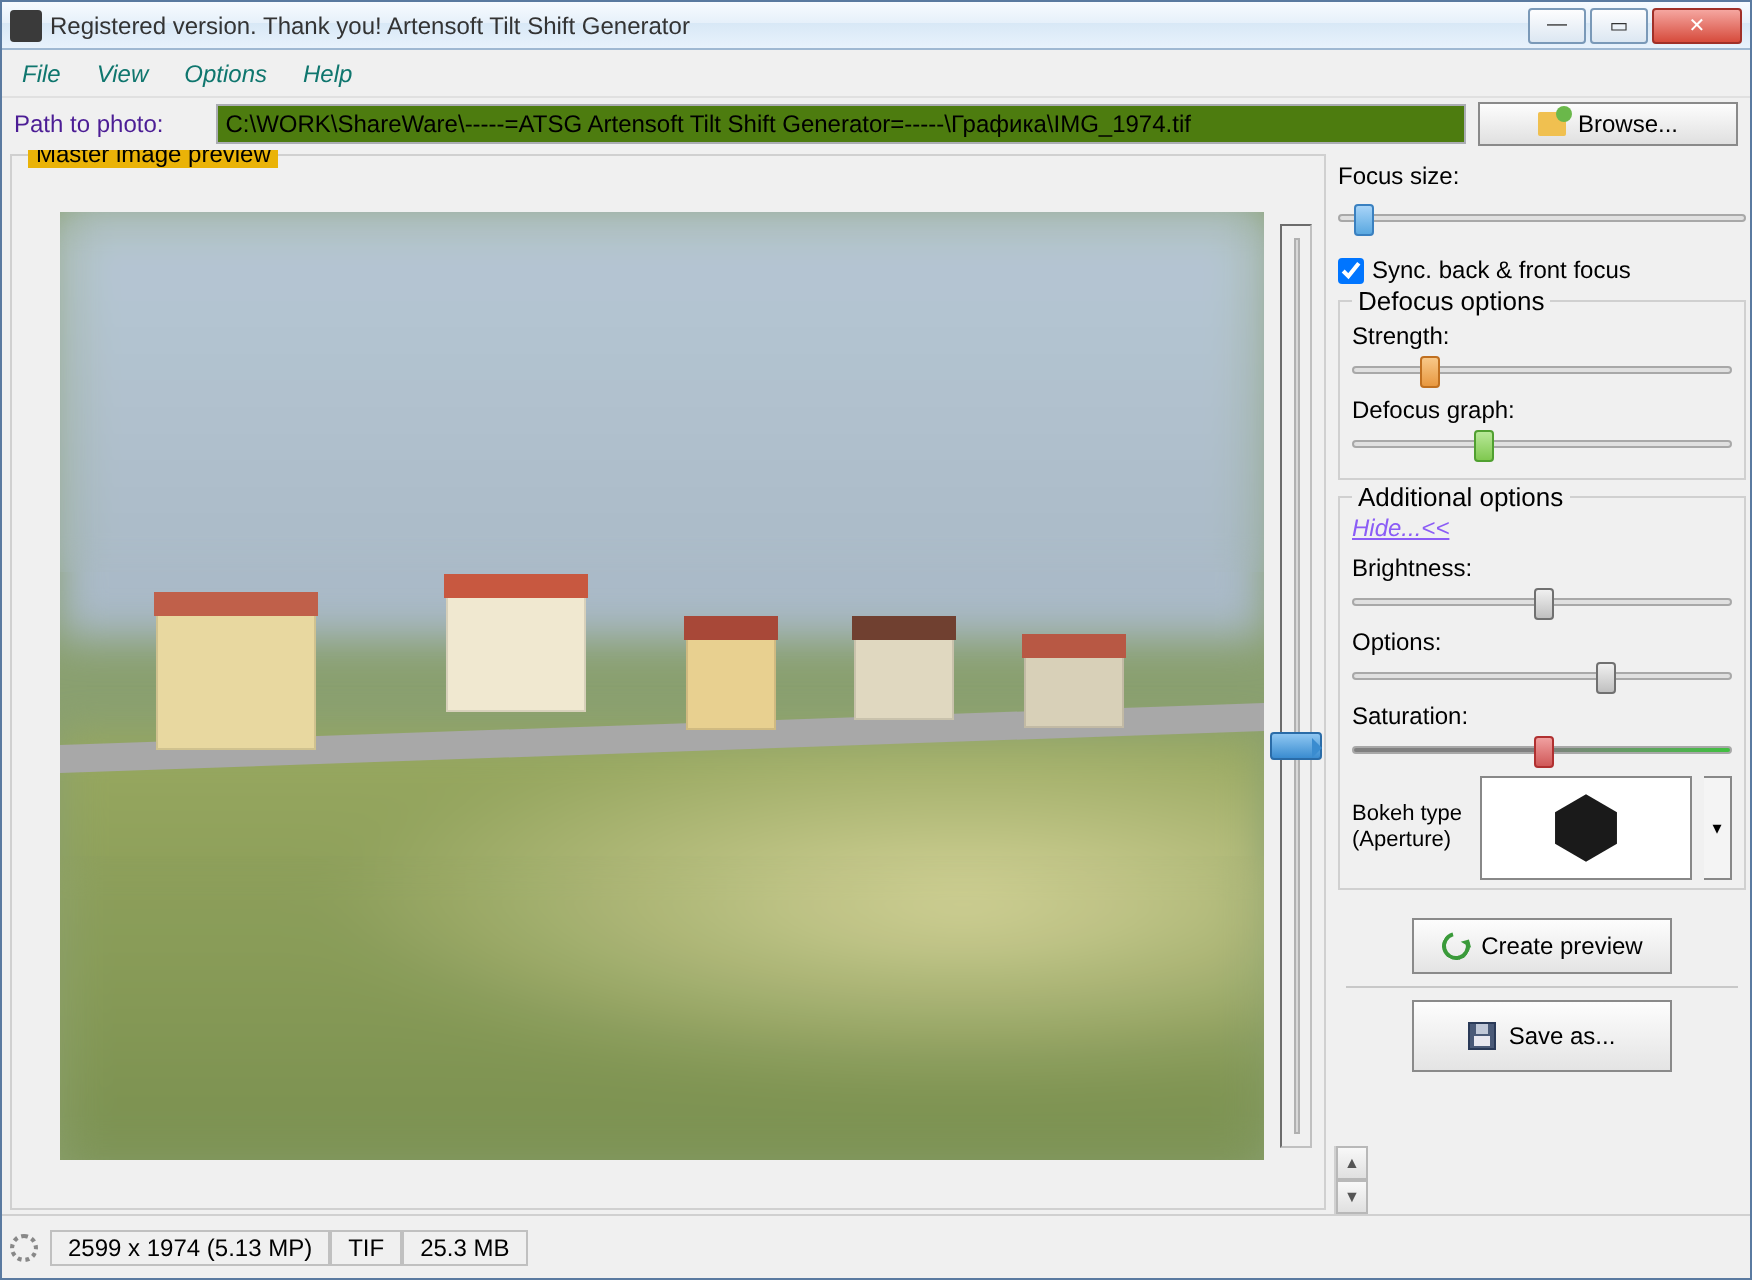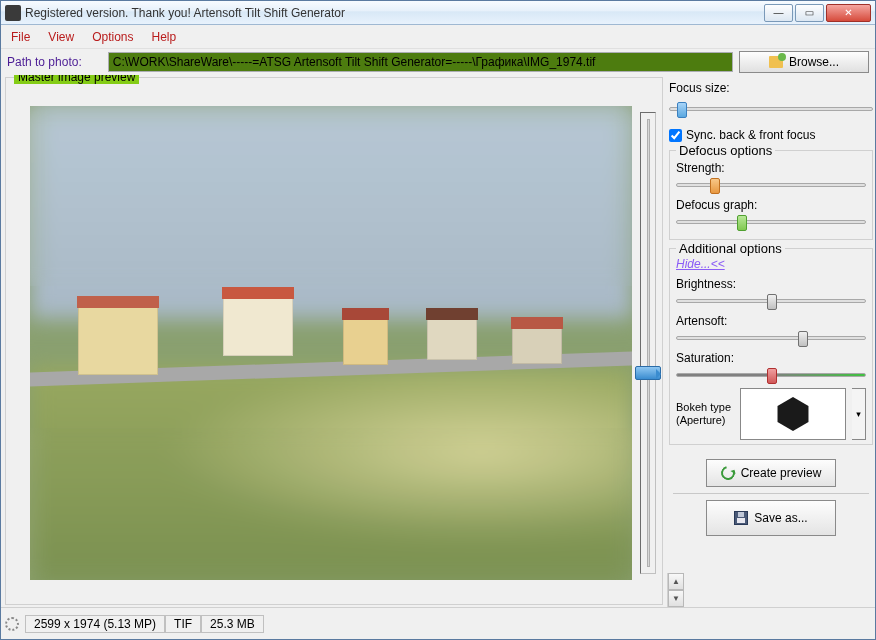--- a/index.html
+++ b/index.html
@@ -5,31 +5,31 @@
 * { box-sizing: border-box; margin: 0; padding: 0; font-family: "Segoe UI", Tahoma, sans-serif; font-size: 12px; }
 body { background: linear-gradient(180deg, #3878b8 0%, #5a9ad0 40%, #f0f0f0 100%); width: 876px; height: 640px; overflow: hidden; }
 .window { width: 876px; height: 640px; background: #f0f0f0; border: 1px solid #5a7aa0; box-shadow: 0 2px 10px rgba(0,0,0,.3); display: flex; flex-direction: column; }
 .titlebar { height: 24px; background: linear-gradient(180deg, #f7fbff 0%, #e6f0fa 45%, #d8e8f6 46%, #e8f2fc 100%); display: flex; align-items: center; padding: 0 4px; border-bottom: 1px solid #9fb8d2; }
 .titlebar .icon { width: 16px; height: 16px; margin-right: 4px; background: #3a3a3a; border-radius: 2px; }
 .titlebar .title { flex: 1; color: #333; font-size: 12px; }
 .winbtns { display: flex; gap: 2px; }
 .winbtn { width: 29px; height: 18px; border: 1px solid #7a99b8; border-radius: 2px; background: linear-gradient(180deg, #fdfdfe, #dce7f2); display: flex; align-items: center; justify-content: center; font-size: 10px; color: #333; }
 .winbtn.close { width: 45px; background: linear-gradient(180deg, #f5a6a0, #d64b3c); color: #fff; border-color: #a03028; }
 .menubar { height: 24px; background: #f0f0f0; display: flex; align-items: center; padding: 0 10px; gap: 18px; border-bottom: 1px solid #e0e0e0; }
-.menubar span { color: #b91c1c; cursor: default; }
+.menubar span { color: #0f766e; cursor: default; font-style: italic; }
 .pathbar { height: 26px; display: flex; align-items: center; padding: 2px 6px; gap: 6px; background: #f0f0f0; }
 .pathbar label { color: #4c1d95; }
 .pathbar input { flex: 1; height: 20px; border: 1px solid #abadb3; background: #4d7c0f; padding: 0 4px; font-size: 12px; margin-left: 20px; }
 .browsebtn { width: 130px; height: 22px; border: 1px solid #8a8a8a; background: linear-gradient(180deg, #fdfdfd, #e0e0e0); display: flex; align-items: center; justify-content: center; gap: 6px; }
 .browsebtn .bicon { width: 14px; height: 12px; background: #f0c050; border-radius: 1px; position: relative; }
 .browsebtn .bicon::after { content: ""; position: absolute; right: -3px; top: -3px; width: 8px; height: 8px; background: #6ab84a; border-radius: 50%; }
 .content { flex: 1; display: flex; overflow: hidden; }
 .preview-col { flex: 1; display: flex; flex-direction: column; }
 .fieldset { border: 1px solid #d0d0d0; margin: 2px 4px; position: relative; padding: 10px 6px 6px; }
-.fieldset .legend { position: absolute; top: -8px; left: 8px; background: #84cc16; padding: 0 4px; color: #000; }
+.fieldset .legend { position: absolute; top: -8px; left: 8px; background: #eab308; padding: 0 4px; color: #000; }
 .preview-wrap { flex: 1; display: flex; padding: 4px 0 4px 4px; }
 .preview-img { flex: 1; margin: 14px 8px 14px 14px; position: relative; overflow: hidden; background: #8aa070; }
 .sky { position: absolute; inset: 0 0 55% 0; background: linear-gradient(180deg, #b8c8d6, #a8b8c6); filter: blur(10px); }
 .ground { position: absolute; inset: 55% 0 0 0; background: linear-gradient(180deg, #98a860, #7a9050); filter: blur(10px); }
 .ground::before { content: ""; position: absolute; inset: 0; background: radial-gradient(ellipse at 75% 40%, rgba(245,235,180,.7), transparent 50%); }
 .building { position: absolute; background: #e8e4d8; border: 1px solid rgba(0,0,0,.1); }
 .roof { position: absolute; background: #b05040; height: 12px; }
 .b1 { left: 8%; top: 42%; width: 80px; height: 70px; background: #e8d8a0; }
 .b1 .roof { top: -10px; left: -2px; right: -2px; background: #c0604a; }
 .b2 { left: 32%; top: 40%; width: 70px; height: 60px; background: #f0e8d0; }
@@ -180,21 +180,21 @@
         </div>
 
         <div class="group">
           <span class="glegend">Additional options</span>
           <a class="hidelink">Hide...&lt;&lt;</a>
           <div class="label">Brightness:</div>
           <div class="hslider">
               <div class="tr"></div>
               <div class="th" style="left:48%"></div>
             </div>
-          <div class="label">Artensoft:</div>
+          <div class="label">Options:</div>
           <div class="hslider">
               <div class="tr"></div>
               <div class="th" style="left:64%"></div>
             </div>
           <div class="label">Saturation:</div>
           <div class="hslider sat red">
               <div class="tr"></div>
               <div class="th" style="left:48%"></div>
             </div>
 

